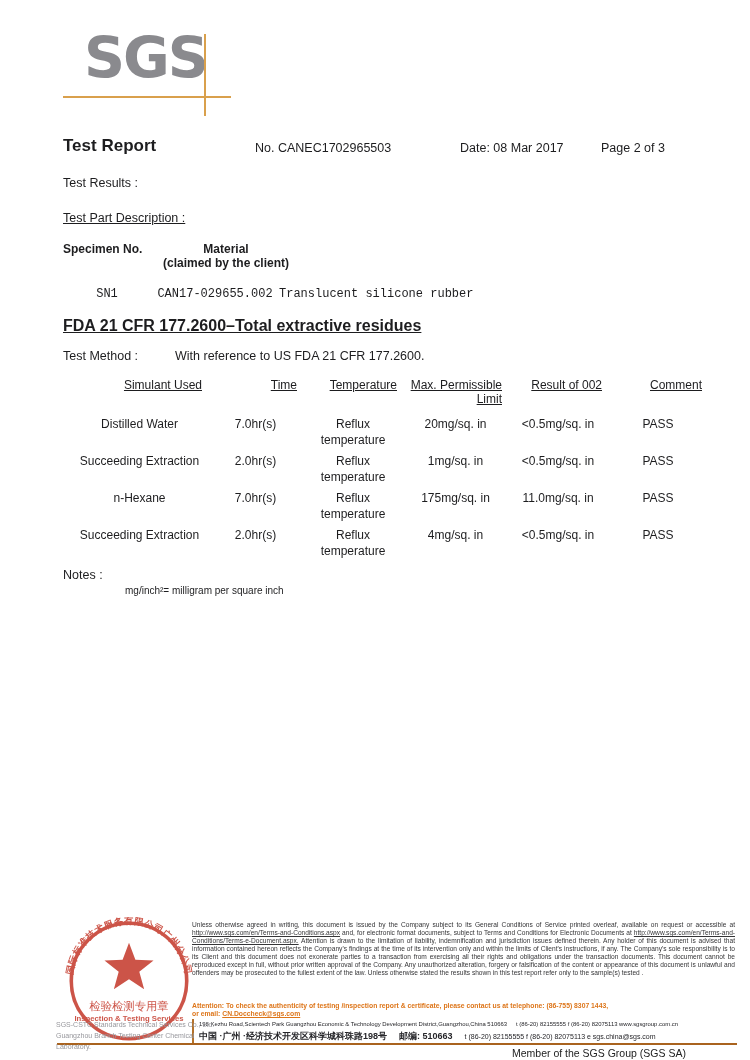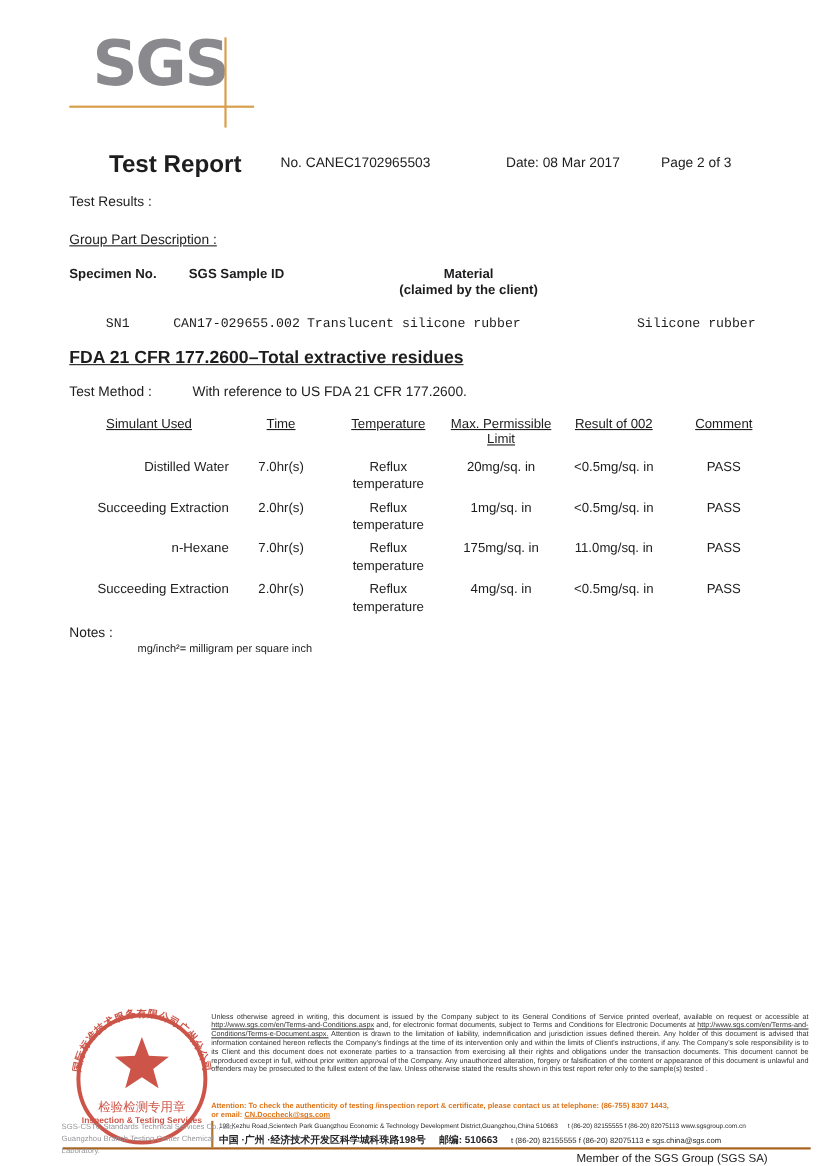--- a/index.html
+++ b/index.html
@@ -10,21 +10,21 @@
   }
   .abs{position:absolute;}
   
   .logo-text{
     left:84px;top:30px;font-size:57px;font-weight:bold;color:#8a8a8e;
     letter-spacing:-2px;line-height:1;font-family:"DejaVu Sans","Liberation Sans",sans-serif;
   }
   .logo-hline{left:63px;top:96px;width:168px;height:2px;background:#d9a04c;}
   .logo-vline{left:204px;top:34px;width:2px;height:82px;background:#d9a04c;}
   
-  .report-title{left:63px;top:136px;font-size:22px;font-weight:bold;margin-left:36px;}
+  .report-title{left:63px;top:136px;font-size:17px;font-weight:bold;}
   .report-no{left:255px;top:141px;font-size:12.5px;}
   .report-date{left:460px;top:141px;font-size:12.5px;}
   .report-page{left:601px;top:141px;font-size:12.5px;}
   .test-results{left:63px;top:176px;font-size:12.5px;}
   .tpd{left:63px;top:211px;font-size:12.5px;text-decoration:underline;}
   
   .spec-table{left:63px;top:241px;width:645px;font-size:12px;}
   .spec-grid{display:grid;grid-template-columns:88px 128px 222px 207px;}
   .spec-head{font-weight:bold;}
   .spec-grid .c{padding:1px 0;}
@@ -32,25 +32,25 @@
   .t-left{text-align:left;padding-left:2px;}
   .material-inner{margin-left:auto;width:150px;text-align:center;}
   .spec-row{margin-top:15px;font-family:Liberation Mono, monospace;}
   
   .fda-heading{left:63px;top:317px;font-size:16px;font-weight:bold;text-decoration:underline;}
   .tm-label{left:63px;top:349px;font-size:12.5px;}
   .tm-value{left:175px;top:349px;font-size:12.5px;}
   
   .res-table{left:63px;top:378px;width:645px;font-size:12px;}
   .res-grid{display:grid;grid-template-columns:145px 95px 100px 105px 100px 100px;}
-  .res-grid .hc{text-align:center;text-decoration:underline;padding:0 6px;}
+  .res-grid .hc{text-align:right;text-decoration:underline;padding:0 6px;}
   .res-rows{margin-top:10px;}
   .res-row{display:grid;grid-template-columns:145px 95px 100px 105px 100px 100px;margin-bottom:5px;min-height:31px;}
   .res-row .rc{text-align:center;line-height:16px;}
-  .res-row .rc.first{text-align:right;padding-left:8px;}
+  .res-row .rc.first{text-align:center;padding-left:8px;}
   
   .notes-label{left:63px;top:568px;font-size:12.5px;}
   .notes-text{left:125px;top:585px;font-size:10px;}
   
   .stamp{left:62px;top:917px;width:134px;height:134px;opacity:0.88;}
   .stamp-company{
     left:56px;top:1019px;width:160px;z-index:5;
     font-size:7px;line-height:11px;color:#97979c;
   }
   .fineprint{
@@ -65,57 +65,53 @@
   .attention .em{text-decoration:underline;}
   .addr{
     left:192px;top:1019px;width:543px;height:24px;
     border-left:2px solid #b5722a;padding-left:5px;box-sizing:border-box;
     color:#26262a;
   }
   .addr-row1{display:flex;gap:9px;white-space:nowrap;font-size:5.9px;line-height:11px;}
   .addr-row2{display:flex;gap:12px;white-space:nowrap;font-size:7px;line-height:13px;align-items:baseline;}
   .addr-cn{font-size:9px;font-weight:bold;text-align:center;}
   .footer-rule{left:57px;top:1043px;width:680px;height:2px;background:#a9631f;}
-  .member{left:524px;top:1047px;font-size:10.5px;color:#222;}
+  .member{left:512px;top:1047px;font-size:10.5px;color:#222;}
 </style>
 </head>
 <body>
 
 <div>
 
   <div class="abs logo-text">SGS</div>
   <div class="abs logo-hline"></div>
   <div class="abs logo-vline"></div>
 
   <div class="abs report-title">Test Report</div>
   <div class="abs report-no">No. CANEC1702965503</div>
   <div class="abs report-date">Date: 08 Mar 2017</div>
   <div class="abs report-page">Page 2 of 3</div>
 
   <div class="abs test-results">Test Results :</div>
-  <div class="abs tpd">Group Part Description :</div>
+  <div class="abs tpd">Test Part Description :</div>
 
   <div class="abs spec-table">
     <div class="spec-grid spec-head">
       <div class="c t-left">Specimen No.</div>
-      <div class="c t-center">SGS Sample ID</div>
       <div class="c">
         <div class="material-inner">
           <div>Material</div>
           <div>(claimed by the client)</div>
         </div>
       </div>
     </div>
     <div class="spec-grid spec-row">
       <div class="c t-center">SN1</div>
       <div class="c t-center">CAN17-029655.002</div>
       <div class="c t-left">Translucent silicone rubber</div>
-      <div class="c">
-        <div class="material-inner">Silicone rubber</div>
-      </div>
     </div>
   </div>
 
   <div class="abs fda-heading">FDA 21 CFR 177.2600–Total extractive residues</div>
   <div class="abs tm-label">Test Method :</div>
   <div class="abs tm-value">With reference to US FDA 21 CFR 177.2600.</div>
 
   <div class="abs res-table">
     <div class="res-grid">
       <div class="hc">Simulant Used</div>

